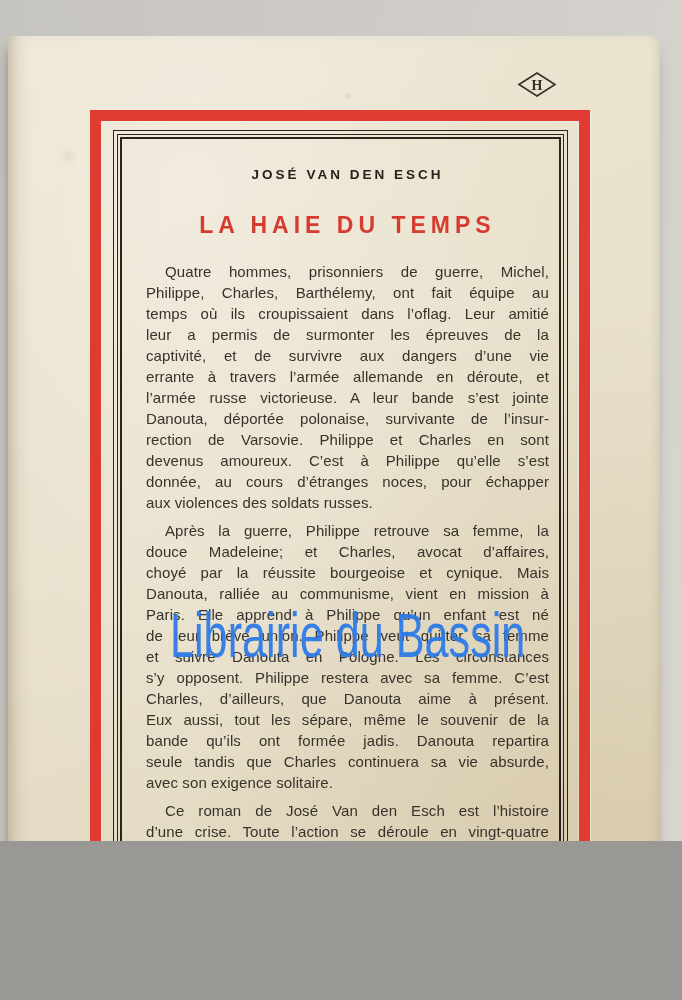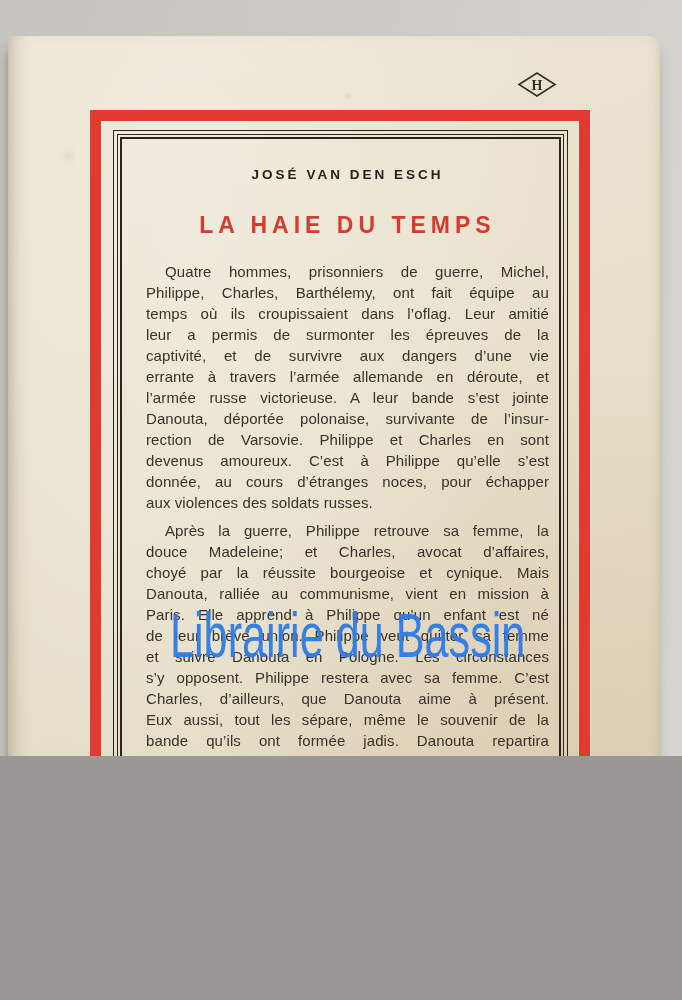--- a/index.html
+++ b/index.html
@@ -1,16 +1,16 @@
 <!DOCTYPE html>
 <html><head>
 <meta charset="utf-8">
 <style>
   html,body{margin:0;padding:0;background:#9a9894;}
-  .scene{position:relative;width:682px;height:756px;overflow:hidden;
+  .scene{position:relative;width:682px;height:841px;overflow:hidden;
     background:linear-gradient(100deg,#c6c4bf 0%,#cecbc6 45%,#d9d6d2 100%);
     font-family:"Liberation Sans",sans-serif;}
   .book{position:absolute;left:8px;top:36px;width:652px;height:938px;
     background:
       radial-gradient(ellipse at 28% 18%, rgba(255,255,255,0.30), rgba(255,255,255,0) 55%),
       radial-gradient(ellipse at 88% 96%, rgba(168,136,84,0.20), rgba(168,136,84,0) 50%),
       linear-gradient(160deg,#ece5d2 0%,#e7dfca 55%,#e0d6bd 100%);
     border-radius:5px 11px 16px 7px;
     box-shadow:
       0 10px 16px -6px rgba(60,52,40,0.45),

